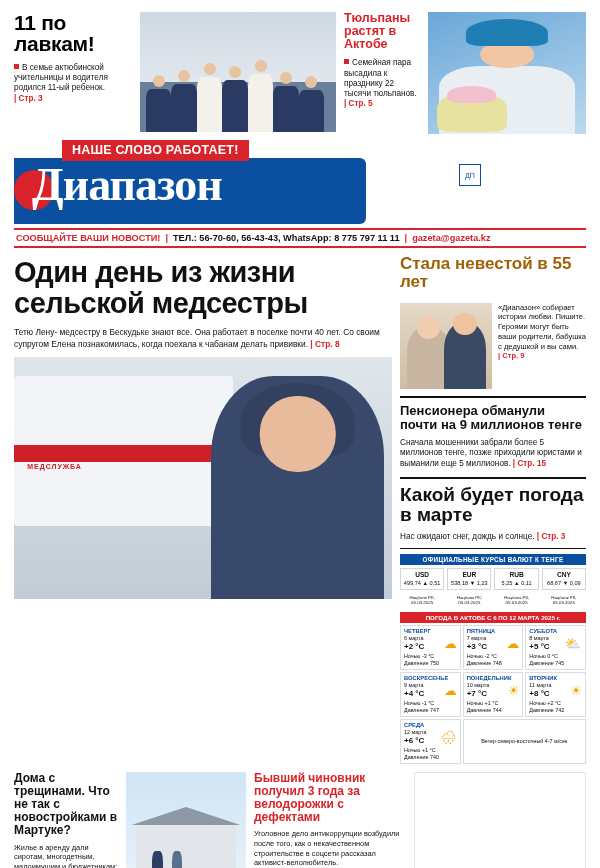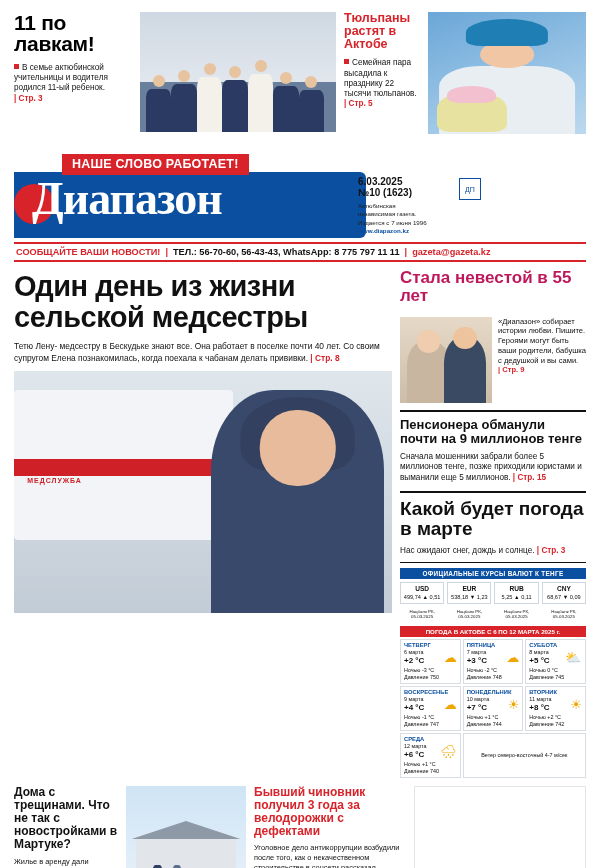--- a/index.html
+++ b/index.html
@@ -24,21 +24,21 @@
   .lede .sq { display:inline-block; width:5px; height:5px; background:#d8232a; margin-right:3px; vertical-align:1px;}
   .pageref { color:#d8232a; font-weight:700; white-space:nowrap; }
 
   .top-photo { width: 196px; height: 120px; position:relative; overflow:hidden; background:#c9ced6; }
   .top-right { flex:1; display:flex; gap:6px; }
   .tr-text { width: 78px; }
   .tr-text h3 { font-size: 12.5px; line-height:1.05; margin:0 0 7px 0; color:#d8232a; font-weight:700; }
   .tr-photo { flex:1; position:relative; overflow:hidden; background:#8fb7d9; }
 
   
-  .masthead { position:relative; margin-top:20px; height:84px; }
+  .masthead { position:relative; margin-top:6px; height:84px; }
   .mast-bg { position:absolute; left:0; top:18px; width:330px; height:66px; background:#0a4fa0;
      border-radius: 0 0 0 0; }
   .mast-bg:after{ content:""; position:absolute; right:-22px; top:0; width:44px; height:66px; background:#0a4fa0; border-radius:0 6px 6px 0;}
   .slogan {
     position:absolute; left:48px; top:0px; background:#d8232a; color:#fff;
     font-size:12.5px; font-weight:700; padding:3px 10px 4px 10px; letter-spacing:0.2px;
     z-index:3;
   }
   .mast-title {
     position:absolute; left:18px; top:22px; color:#fff; font-weight:700;
@@ -64,21 +64,21 @@
   .grid { display:flex; gap:8px; margin-top:7px; }
   .col-main { width: 382px; }
   .col-side { width: 188px; }
 
   .headline { font-size:29px; line-height:1.06; font-weight:700; margin:2px 0 9px 0; letter-spacing:-0.5px;}
   .main-lede { font-size:8.4px; line-height:1.32; margin-bottom:7px; }
   .main-photo { width:100%; height:242px; background:#b9c4ce; position:relative; overflow:hidden; }
 
   
   .side-head { font-size:17px; line-height:1.05; font-weight:700; margin:0 0 4px 0; }
-  .side-head.red { color:#be185d; }
+  .side-head.red { color:#a16207; }
   .side-row { display:flex; gap:6px; }
   .side-photo { width:92px; height:86px; background:#9bb4c8; position:relative; overflow:hidden;}
   .side-text { flex:1; font-size:7.6px; line-height:1.28; }
   .rule { border-top:2px solid #111; margin:7px 0 6px 0; }
   .rule-thin { border-top:1px solid #111; margin:6px 0 5px 0; }
 
   .side-h2 { font-size:13px; line-height:1.12; font-weight:700; margin:0 0 5px 0; }
   .side-h3 { font-size:19px; line-height:1.08; font-weight:700; margin:0 0 6px 0; }
   .side-p { font-size:8.2px; line-height:1.3; }
 
@@ -189,28 +189,20 @@
       </div>
     </div>
   </div>
 
   <div class="masthead">
     <div class="mast-bg"></div>
     <div class="mast-dot"></div>
     <div class="slogan">НАШЕ СЛОВО РАБОТАЕТ!</div>
     <div class="mast-title">Диапазон</div>
     <div class="mast-logo-box">ДП</div>
-    <div class="mast-meta">
-      <div class="mast-date">6.03.2025</div>
-      <div class="mast-issue">№10 (1623)</div>
-      <div class="mast-sub" style="white-space:pre-line">Актюбинская
-независимая газета.
-Издается с 7 июня 1996</div>
-      <div class="mast-site">www.diapazon.kz</div>
-    </div>
   </div>
 
   <div class="contactbar">
     <span class="red">СООБЩАЙТЕ ВАШИ НОВОСТИ!</span>
     <span class="sep">|</span>
     <span>ТЕЛ.: 56-70-60, 56-43-43, WhatsApp: 8 775 797 11 11</span>
     <span class="sep">|</span>
     <span class="red">gazeta@gazeta.kz</span>
   </div>
 

